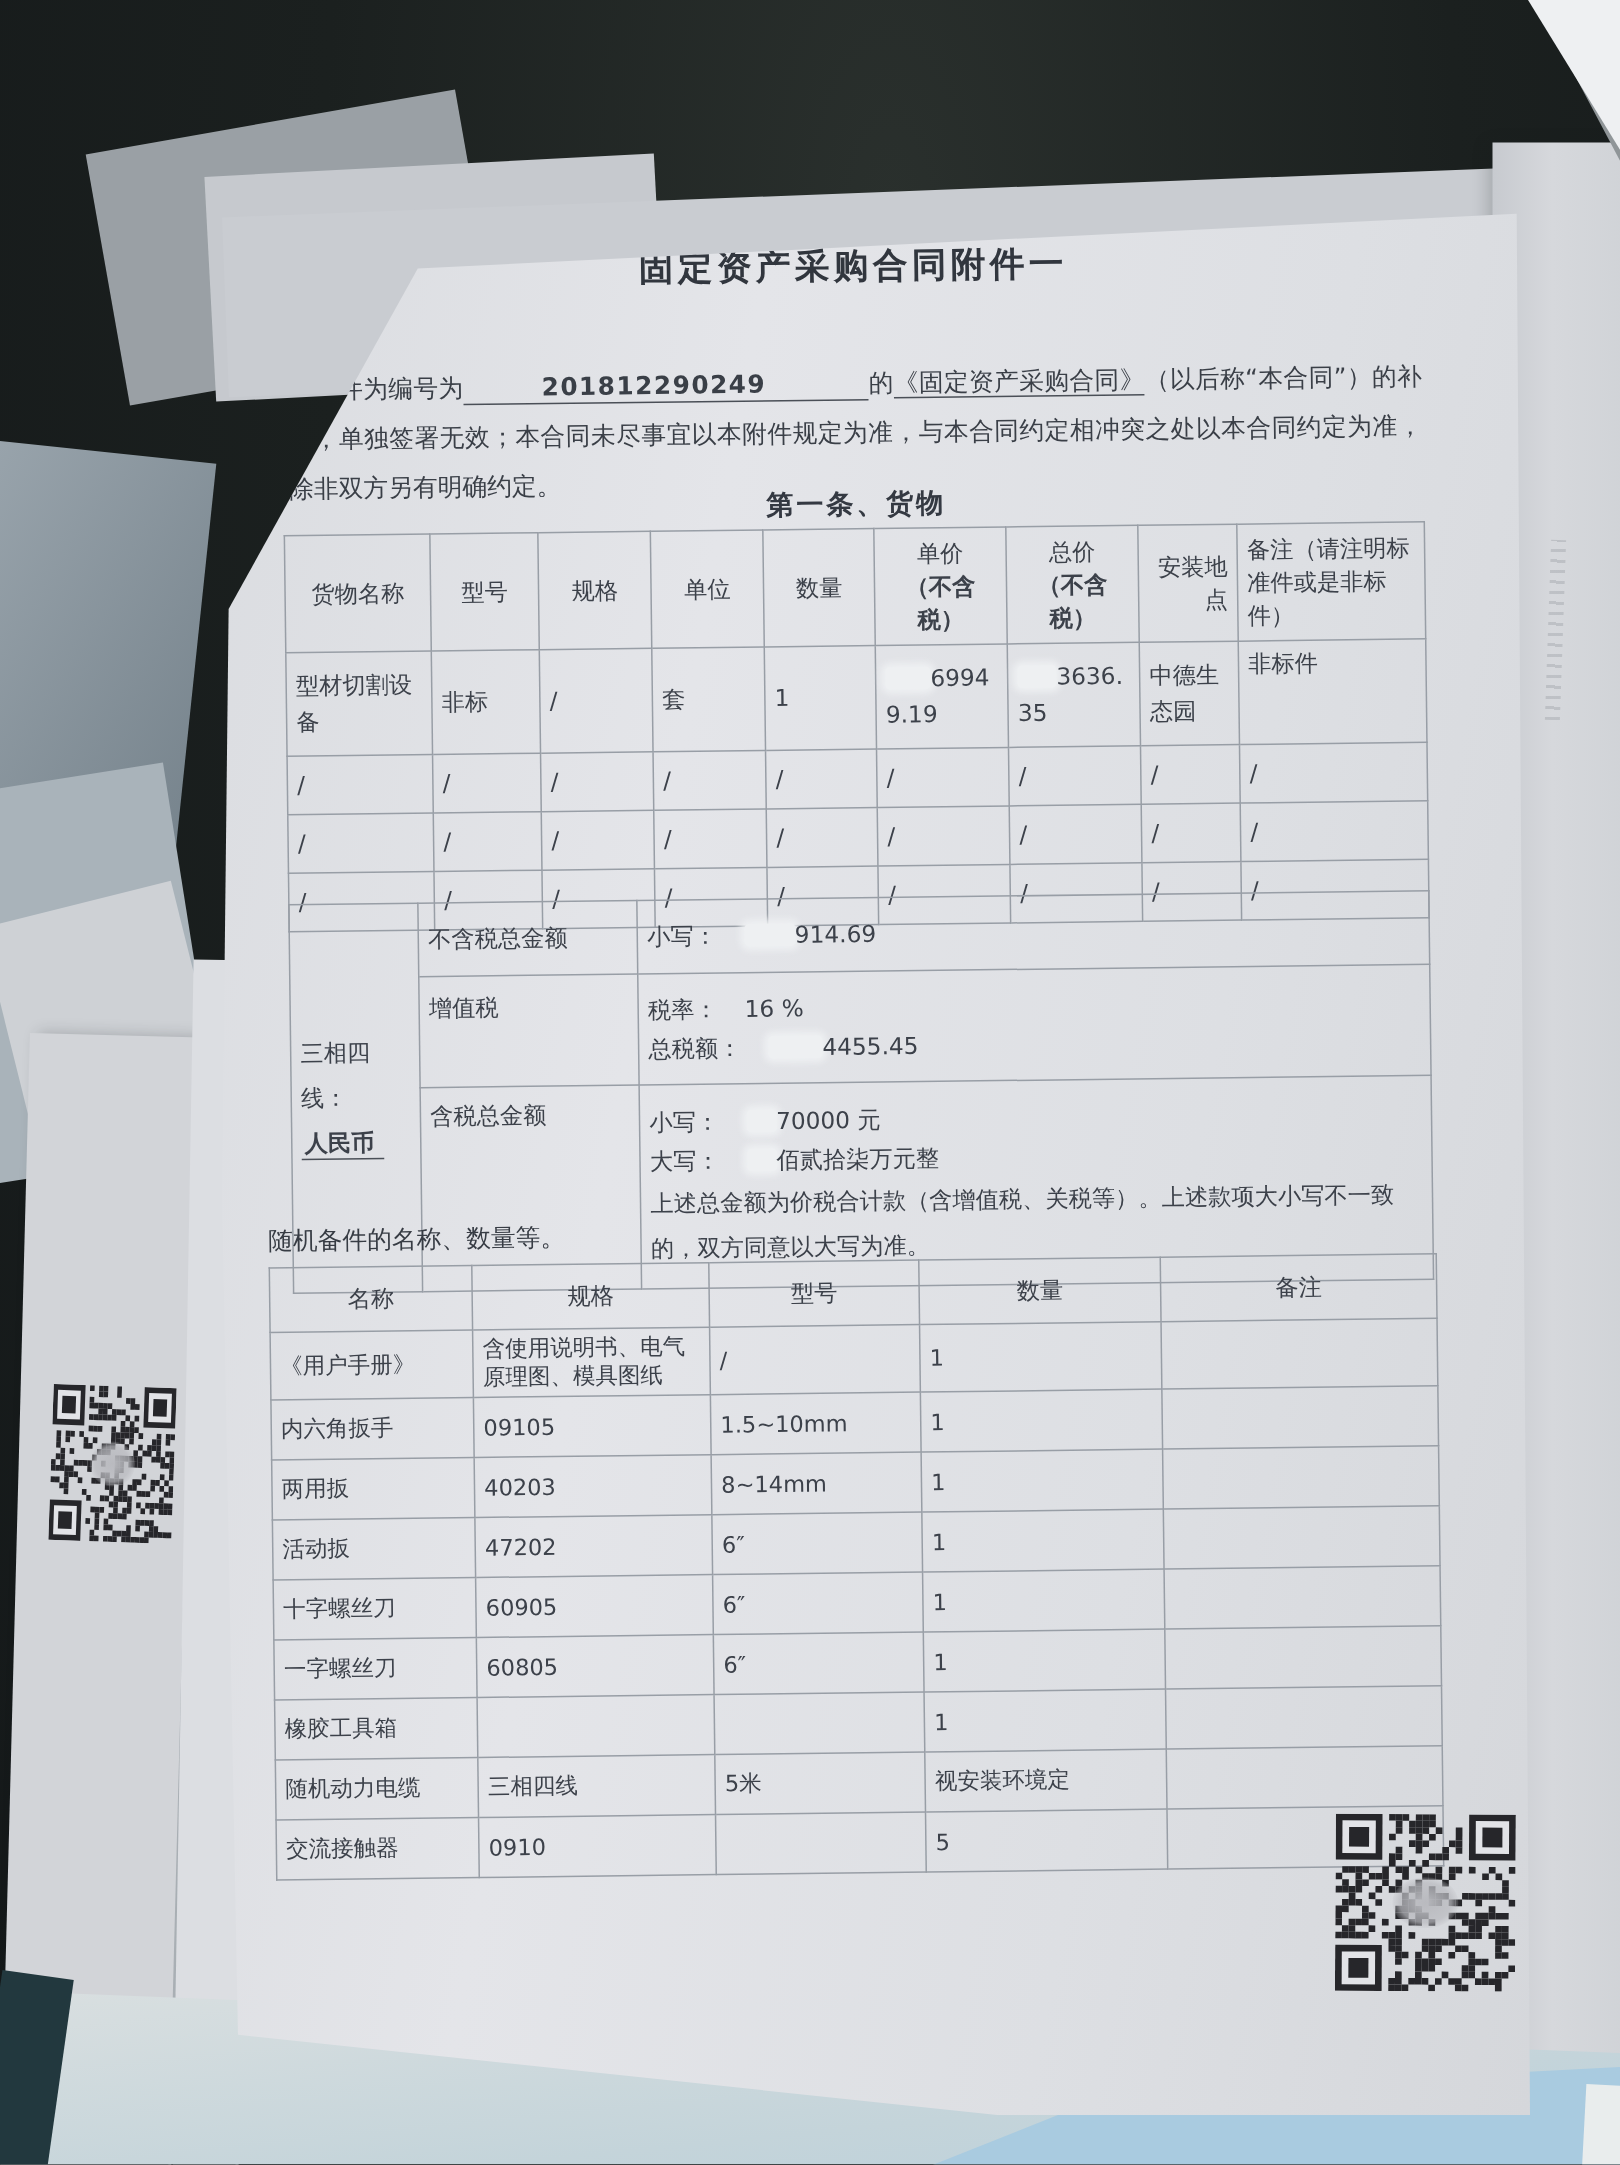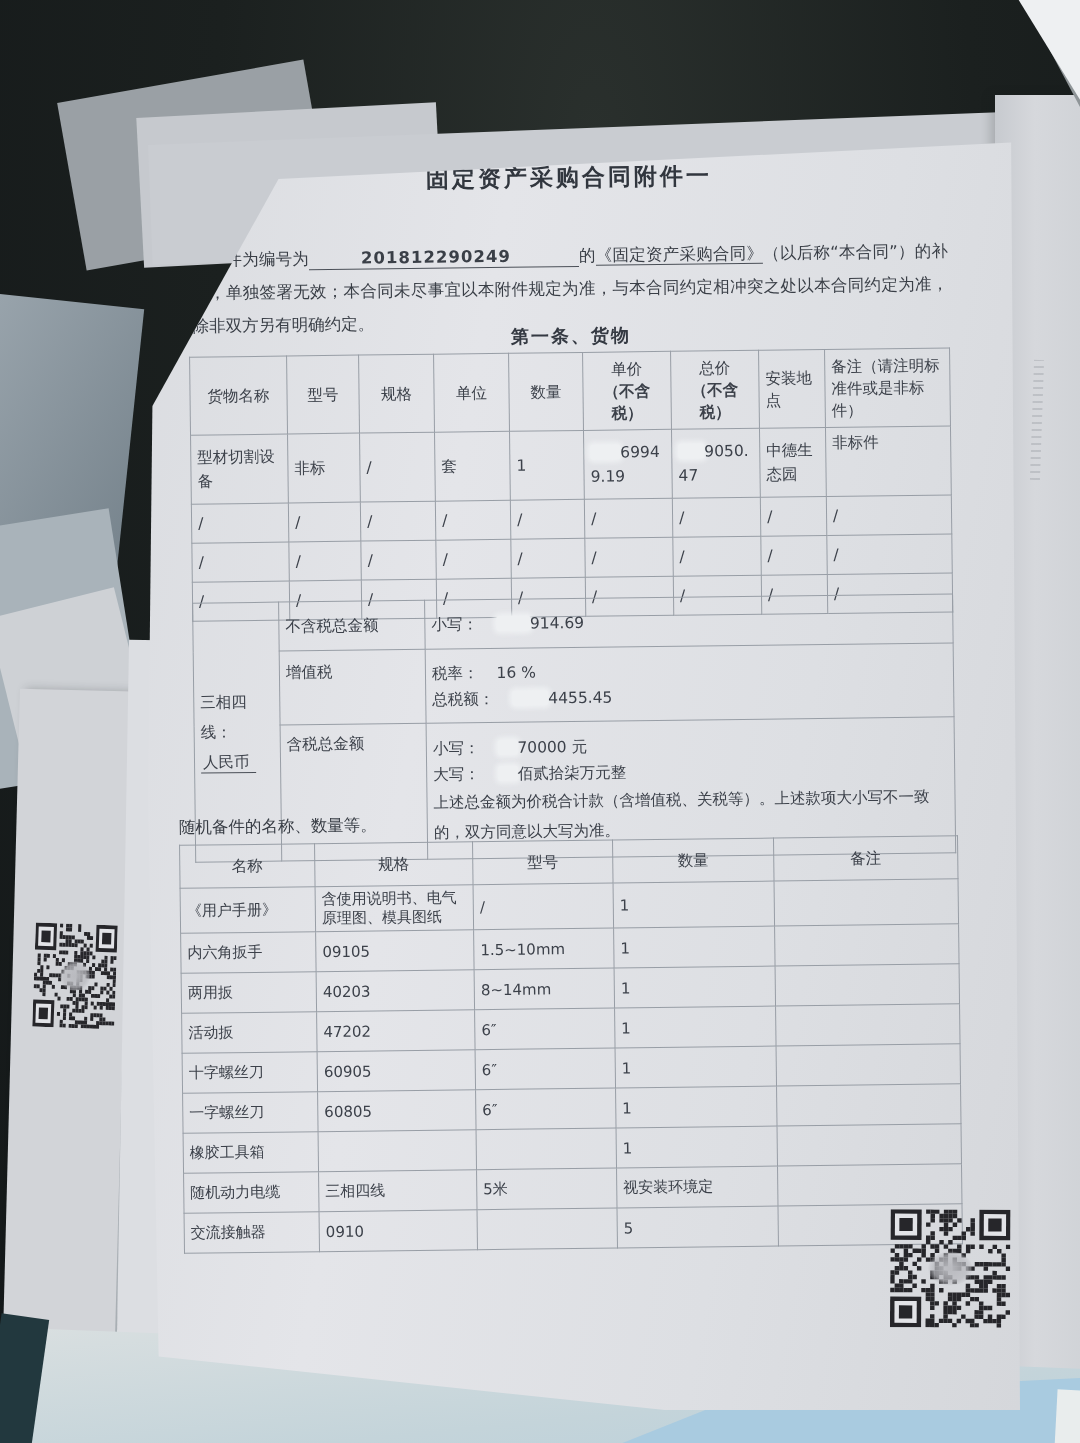--- a/index.html
+++ b/index.html
@@ -42,21 +42,21 @@
   .goods-table{left:62px;top:246px;width:760px;}
   .goods-table th{text-align:center;line-height:22px;}
   .goods-table .hdr{height:78px;}
   .goods-table .r1 td{height:62px;vertical-align:middle;line-height:24px;}
   .slash td{height:32px;}
   .cur-table{left:62px;top:calc(246px + 80px + 64px + 102px);width:760px;}
   .cur-table td{line-height:26px;}
   .cur-lbl{text-align:left;}
   .cur-val .k{margin-right:18px;}
   .cur-note{line-height:30px;}
-  .rmb{border-bottom:1.5px solid #4a4f57;padding:0 6px 1px 2px;}
+  .rmb{border-bottom:1.5px solid #4a4f57;padding:0 6px 1px 2px;font-weight:bold;}
   .spares-caption{left:46px;top:706px;font-size:16.5px;color:#373c44;}
   .spares-table{left:46px;top:734px;width:778px;}
   .spares-table th{height:36px;text-align:center;}
   .spares-table td{height:33px;font-size:15px;}
   .redact{display:inline-block;height:15px;background:#eef0f2;border-radius:3px;vertical-align:-2px;box-shadow:0 0 5px 3px rgba(238,240,242,.95);}
   .qr{z-index:6;}
   .qr svg{display:block;width:100%;height:100%;}
   .qr-smudge{position:absolute;left:32%;top:36%;width:36%;height:28%;border-radius:50%;background:radial-gradient(#b9babf 0%,rgba(185,186,191,.7) 55%,rgba(185,186,191,0) 75%);}
   .left-qr{left:34px;top:924px;width:82px;height:104px;transform:rotate(2deg);z-index:4;}
   .br-qr{left:752px;top:1108px;width:120px;height:118px;transform:rotate(1deg);}
@@ -365,31 +365,31 @@
           <th>单位</th>
           <th>数量</th>
           <th>
                 <div>单价</div>
                 <div style="font-weight:bold">（不含税）</div>
               </th>
           <th>
                 <div>总价</div>
                 <div style="font-weight:bold">（不含税）</div>
               </th>
-          <th style="text-align:left">安装地点</th>
+          <th style="text-align:right">安装地点</th>
           <th style="text-align:left">备注（请注明标准件或是非标件）</th>
         </tr>
         <tr class="r1">
           <td>型材切割设备</td>
           <td>非标</td>
           <td>/</td>
           <td>套</td>
           <td>1</td>
           <td><span class="redact" style="width:30px"></span><span>6994</span><br><span>9.19</span></td>
-          <td><span class="redact" style="width:26px"></span><span>9050.</span><br><span>47</span></td>
+          <td><span class="redact" style="width:26px"></span><span>3636.</span><br><span>35</span></td>
           <td>中德生态园</td>
           <td style="vertical-align:top">非标件</td>
         </tr>
         </tbody>
         <tbody class="slash">
             <tr>
               <td>/</td>
               <td>/</td>
               <td>/</td>
               <td>/</td>

